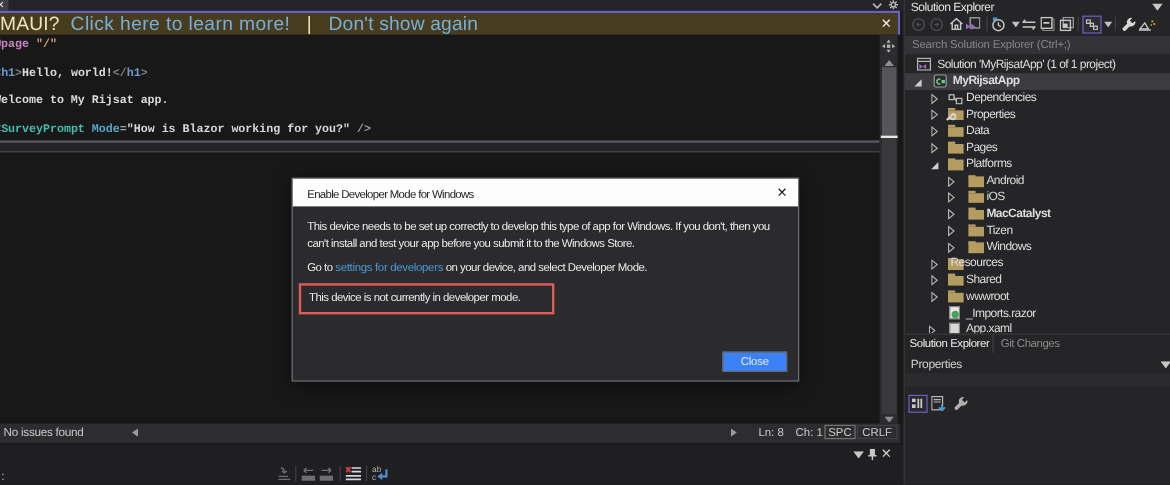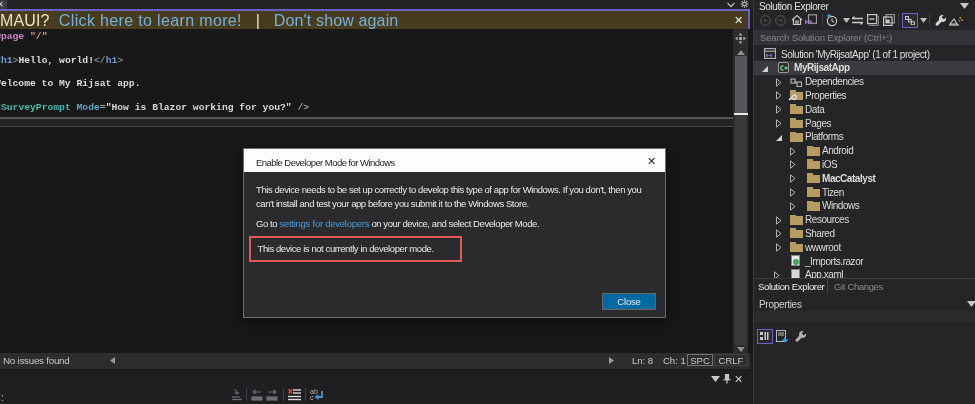--- a/index.html
+++ b/index.html
@@ -361,21 +361,21 @@
       <div class="abs" style="left:68px;top:1.5px;">Windows</div>
     </div>
     <div class="abs" style="left:0;top:165.6px;width:222px;height:14px;">
       <svg class="abs" style="left:22px;top:3px;" width="6" height="9" viewBox="0 0 6 9">
           <path d="M0.5 0.8 L5 4.5 L0.5 8.2 Z" fill="none" stroke="#b0b0b0" stroke-width="1"></path>
         </svg>
       <div class="abs" style="left:36px;top:2px;width:13px;height:10px;">
           <div class="abs" style="left:0;top:0;width:6px;height:2px;background:#b59d61;"></div>
           <div class="abs" style="left:0;top:1.5px;width:13px;height:8.5px;background:#b59d61;"></div>
         </div>
-      <div class="abs" style="left:51px;top:1.5px;">Resources</div>
+      <div class="abs" style="left:38px;top:1.5px;">Resources</div>
     </div>
     <div class="abs" style="left:0;top:179.4px;width:222px;height:14px;">
       <svg class="abs" style="left:22px;top:3px;" width="6" height="9" viewBox="0 0 6 9">
           <path d="M0.5 0.8 L5 4.5 L0.5 8.2 Z" fill="none" stroke="#b0b0b0" stroke-width="1"></path>
         </svg>
       <div class="abs" style="left:36px;top:2px;width:13px;height:10px;">
           <div class="abs" style="left:0;top:0;width:6px;height:2px;background:#b59d61;"></div>
           <div class="abs" style="left:0;top:1.5px;width:13px;height:8.5px;background:#b59d61;"></div>
         </div>
       <div class="abs" style="left:51px;top:1.5px;">Shared</div>
@@ -446,16 +446,16 @@
   <div class="abs" style="left:12px;top:8px;font-size:9.5px;color:#1c1c1c;letter-spacing:-0.55px;">Enable Developer Mode for Windows</div>
   <div class="abs" style="left:403px;top:7px;width:12px;height:12px;color:#1c1c1c;font-size:11px;line-height:11px;">✕</div>
 
   <div class="abs" style="left:12px;top:33.5px;width:396px;font-size:9.5px;line-height:14.1px;color:#eaeaea;letter-spacing:-0.42px;">This device needs to be set up correctly to develop this type of app for Windows. If you don't, then you can't install and test your app before you submit it to the Windows Store.</div>
   <div class="abs" style="left:12px;top:68px;font-size:9.5px;line-height:14.1px;color:#eaeaea;letter-spacing:-0.42px;">Go to <span style="color:#4b9ad8;letter-spacing:-0.25px;">settings for developers</span> on your device, and select Developer Mode.</div>
 
   <div class="abs" style="left:4.5px;top:87px;width:213px;height:25.5px;border:2px solid #e05a58;box-sizing:border-box;">
     <div class="abs" style="left:7px;top:4px;font-size:9.5px;line-height:13px;color:#eaeaea;letter-spacing:-0.42px;white-space:nowrap;">This device is not currently in developer mode.</div>
   </div>
 
-  <div class="abs" style="left:358px;top:144px;width:54px;height:17px;background:#0369a1;border:1px solid #66666b;box-sizing:border-box;text-align:center;">
+  <div class="abs" style="left:358px;top:144px;width:54px;height:17px;background:#3b82f6;border:1px solid #66666b;box-sizing:border-box;text-align:center;">
     <div style="font-size:9.5px;line-height:15px;color:#e8e8e8;letter-spacing:-0.2px;">Close</div>
   </div>
 </div>
 
 </body></html>

